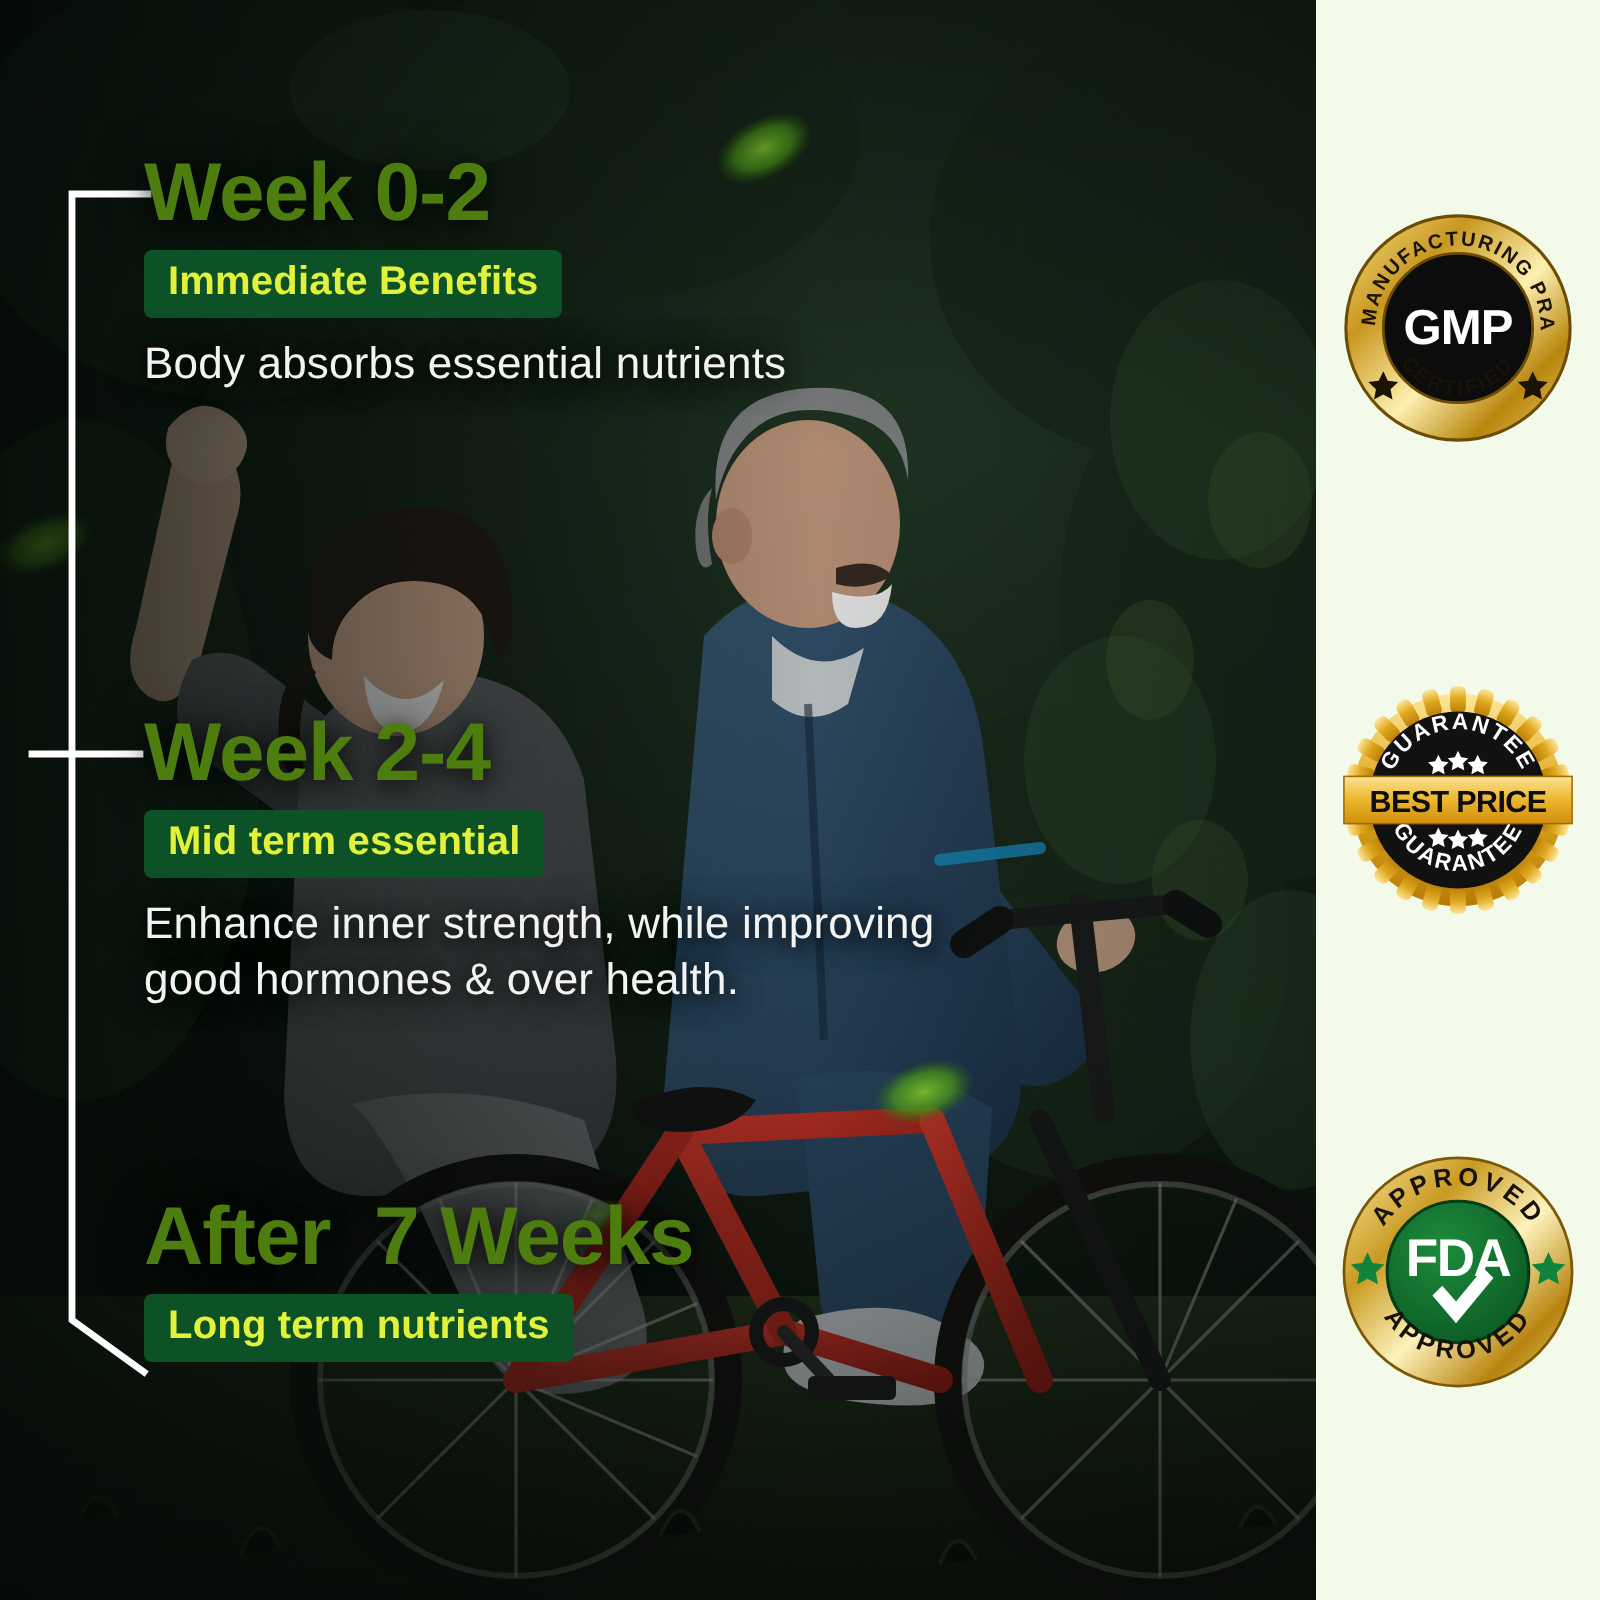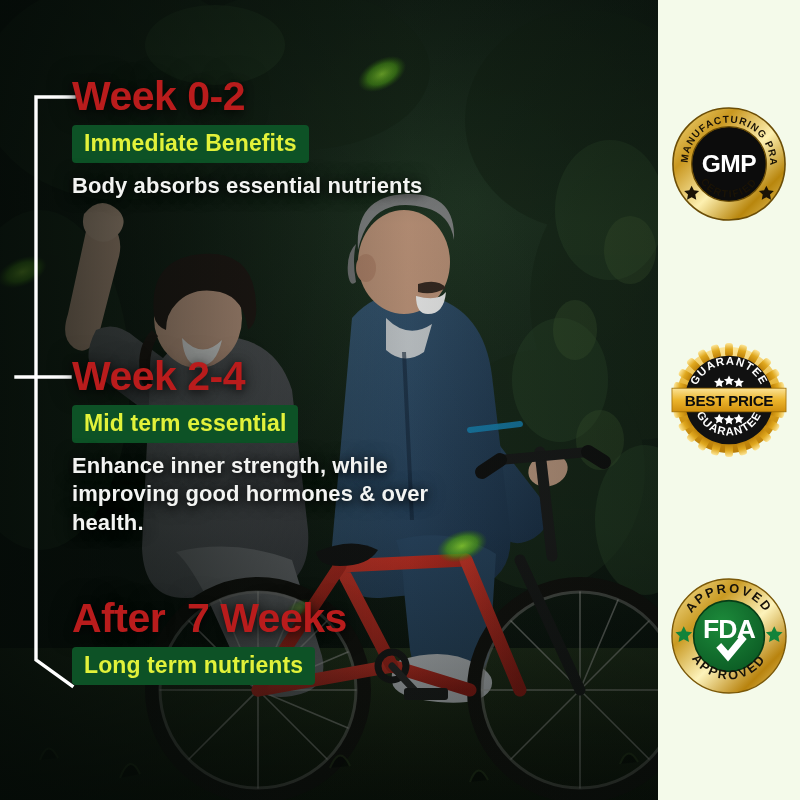--- a/index.html
+++ b/index.html
@@ -23,31 +23,31 @@
       linear-gradient(to bottom, rgba(4,10,7,.42) 0%, rgba(4,10,7,.05) 28%, rgba(4,10,7,.10) 66%, rgba(4,10,7,.55) 100%);
     pointer-events:none;
   }
 
   
   .bracket{ position:absolute; left:0; top:0; width:120px; height:800px; }
 
   
   .block{ position:absolute; left:72px; }
   .heading{
-    font-size:41px; font-weight:700; color:#b91c1c; letter-spacing:-0.5px;
+    font-size:41px; font-weight:700; color:#4d7c0f; letter-spacing:-0.5px;
     line-height:1.02; white-space:pre;
     text-shadow:0 2px 10px rgba(0,0,0,.70), 0 0 24px rgba(0,0,0,.55);
   }
   .pill{
     display:inline-block; background:#0d5226; color:#e2f23a;
-    font-size:23px; font-weight:700; letter-spacing:.1px;
+    font-size:20px; font-weight:700; letter-spacing:.1px;
     padding:5px 12px 6px 12px; border-radius:4px; margin-top:7px;
   }
   .desc{
-    margin-top:9px; font-size:22px; font-weight:700; color:#f3f4f2;
+    margin-top:9px; font-size:22px; font-weight:400; color:#f3f4f2;
     line-height:1.30; letter-spacing:.1px;
     text-shadow:0 2px 9px rgba(0,0,0,.80), 0 0 18px rgba(0,0,0,.55);
     max-width:420px;
   }
 
   
   .rail{
     position:absolute; left:658px; top:0; width:142px; height:800px;
     background:#f4faea;
     display:flex; flex-direction:column; align-items:center;

